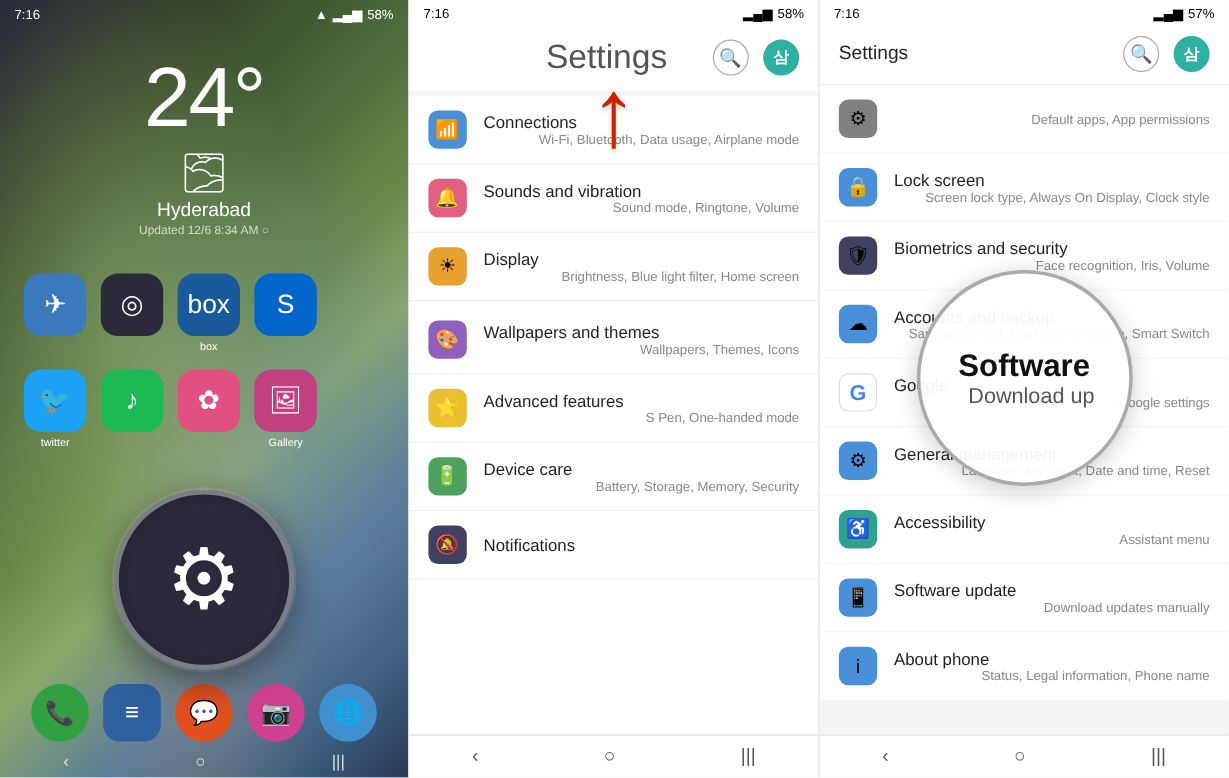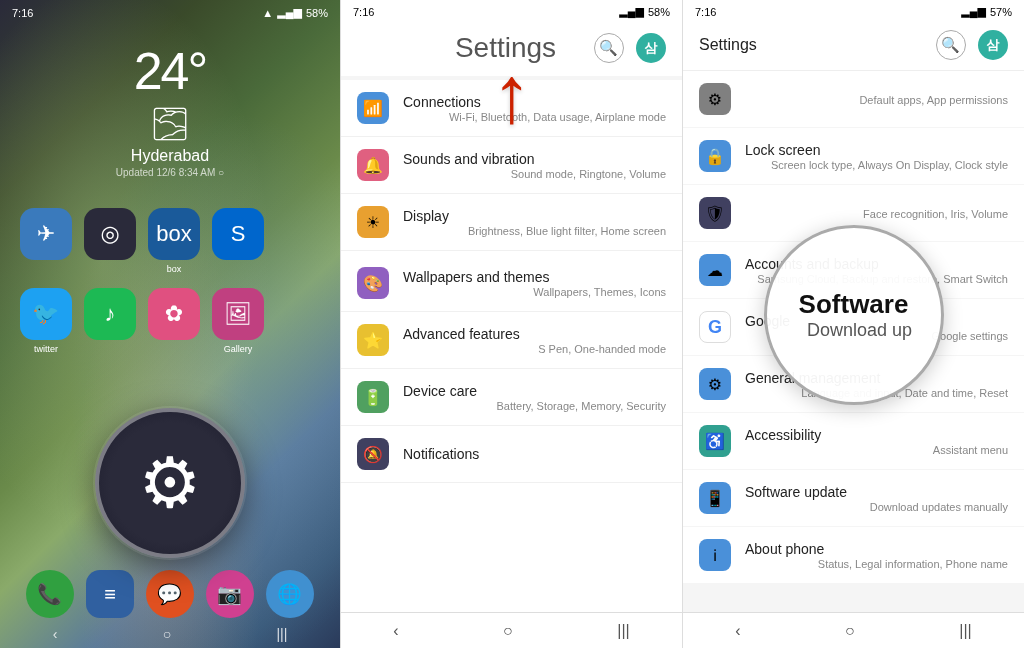--- a/index.html
+++ b/index.html
@@ -52,21 +52,21 @@
       align-items: center;
     }
     .weather-widget {
       position: relative;
       z-index: 10;
       text-align: center;
       padding: 20px 0 10px;
       color: white;
     }
     .weather-temp {
-      font-size: 52px;
+      font-size: 70px;
       font-weight: 200;
       letter-spacing: -2px;
     }
     .weather-icon-area {
       font-size: 32px;
       margin: 4px 0;
     }
     .weather-city {
       font-size: 16px;
       font-weight: 400;
@@ -572,20 +572,21 @@
     <div class="detail-item">
       <div class="detail-item-icon icon-blue">🔒</div>
       <div class="settings-item-text">
         <div class="settings-item-title">Lock screen</div>
         <div class="settings-item-sub">Screen lock type, Always On Display, Clock style</div>
       </div>
     </div>
     <div class="detail-item">
       <div class="detail-item-icon icon-dark">🛡</div>
       <div class="settings-item-text">
+        <div class="settings-item-title">Biometrics and security</div>
         <div class="settings-item-sub">Face recognition, Iris, Volume</div>
       </div>
     </div>
     <div class="detail-item">
       <div class="detail-item-icon icon-blue">☁</div>
       <div class="settings-item-text">
         <div class="settings-item-title">Accounts and backup</div>
         <div class="settings-item-sub">Samsung Cloud, Backup and restore, Smart Switch</div>
       </div>
     </div>

